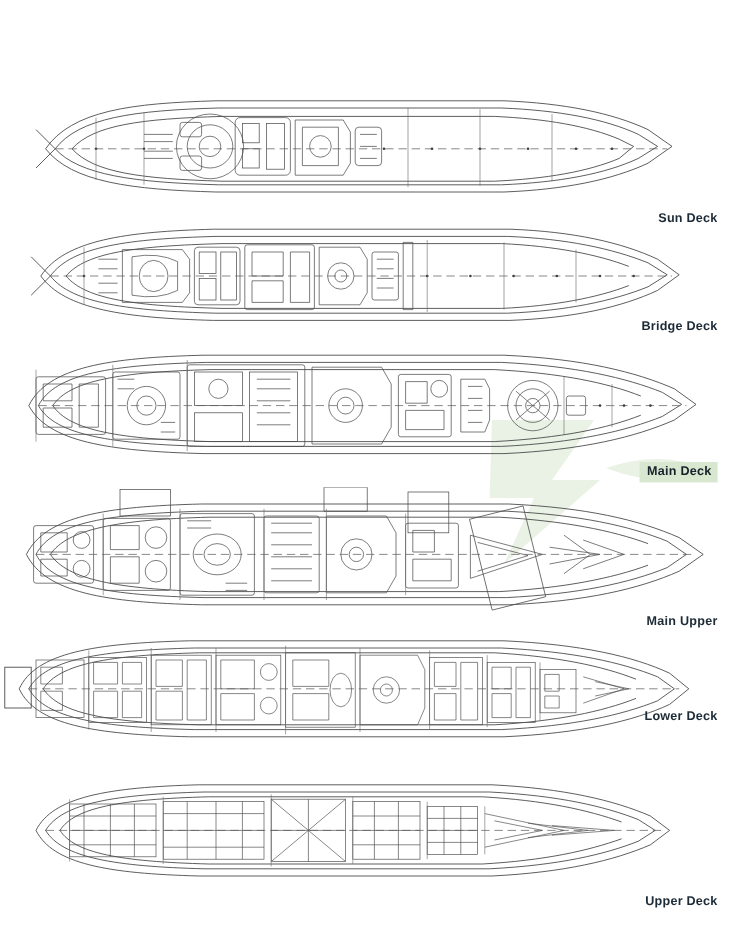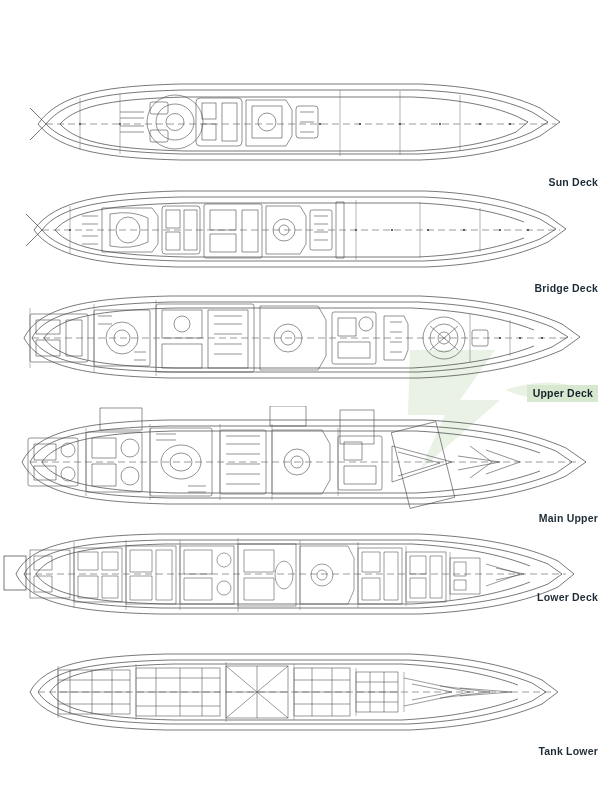--- a/index.html
+++ b/index.html
@@ -155,21 +155,21 @@
         <circle cx="528" cy="44" r="1.1"></circle>
       </g>
       <g stroke="#6a6a6a" stroke-width="0.5">
         <line x1="70" y1="20" x2="70" y2="68"></line>
           <line x1="356" y1="14" x2="356" y2="74"></line>
         <line x1="420" y1="16" x2="420" y2="72"></line>
           <line x1="480" y1="22" x2="480" y2="66"></line>
       </g>
     </svg>
   </div>
-  <div class="deck-label" style="top:282px;">Bridge Deck</div>
+  <div class="deck-label" style="top:266px;">Bridge Deck</div>
 
   <div class="deck-block" style="top:290px;left:0;width:612px;height:96px;">
     <svg class="deck-svg" width="612" height="96" viewBox="0 0 612 96">
       <g fill="none" stroke="#3f3f3f" stroke-width="0.7">
         <path d="M24 48 C40 16 90 8 170 6 L420 6 C486 9 530 20 562 34 L580 47 L562 60 C530 74 486 85 420 88 L170 88 C90 86 40 78 24 48 Z"></path>
         <path d="M32 48 C46 21 94 14 172 12 L418 12 C480 15 522 25 552 37 L568 47 L552 57 C522 69 480 79 418 82 L172 82 C94 80 46 73 32 48 Z"></path>
         <path d="M44 48 C58 27 100 20 176 18 L412 18 C468 21 506 29 534 40"></path>
         <path d="M44 48 C58 69 100 76 176 78 L412 78 C468 75 506 67 534 56"></path>
       </g>
       <g fill="none" stroke="#4a4a4a" stroke-width="0.6">
@@ -211,21 +211,21 @@
       </g>
       <g stroke="#6a6a6a" stroke-width="0.5">
         <line x1="30" y1="18" x2="30" y2="78"></line>
           <line x1="94" y1="14" x2="94" y2="82"></line>
         <line x1="156" y1="10" x2="156" y2="86"></line>
           <line x1="470" y1="24" x2="470" y2="72"></line>
         <line x1="510" y1="30" x2="510" y2="66"></line>
       </g>
     </svg>
   </div>
-  <div class="deck-label highlight" style="top:385px;">Upper Deck</div>
+  <div class="deck-label highlight" style="top:385px;">Main Deck</div>
 
   <div class="deck-block" style="top:406px;left:0;width:612px;height:106px;">
     <svg class="deck-svg" width="612" height="106" viewBox="0 0 612 106">
       <g fill="none" stroke="#3f3f3f" stroke-width="0.7">
         <path d="M22 56 C38 24 88 16 168 14 L424 14 C488 17 532 27 566 42 L586 56 L566 70 C532 85 488 95 424 98 L168 98 C88 96 38 88 22 56 Z"></path>
         <path d="M30 56 C44 29 92 22 170 20 L422 20 C482 23 524 32 556 45 L572 56 L556 67 C524 80 482 89 422 92 L170 92 C92 90 44 83 30 56 Z"></path>
         <path d="M42 56 C56 35 98 27 174 25 L416 25 C470 28 510 36 540 47"></path>
         <path d="M42 56 C56 77 98 85 174 87 L416 87 C470 84 510 76 540 65"></path>
       </g>
       <g fill="none" stroke="#4a4a4a" stroke-width="0.6">
@@ -365,15 +365,15 @@
       <g stroke="#6a6a6a" stroke-width="0.5">
         <line x1="58" y1="24" x2="58" y2="76"></line>
           <line x1="136" y1="22" x2="136" y2="78"></line>
         <line x1="226" y1="20" x2="226" y2="80"></line>
           <line x1="294" y1="22" x2="294" y2="78"></line>
         <line x1="356" y1="26" x2="356" y2="74"></line>
           <line x1="404" y1="30" x2="404" y2="70"></line>
       </g>
     </svg>
   </div>
-  <div class="deck-label" style="top:745px;">Tank Lower</div>
+  <div class="deck-label" style="top:745px;">Upper Deck</div>
 
 </div>
 
 </body></html>

